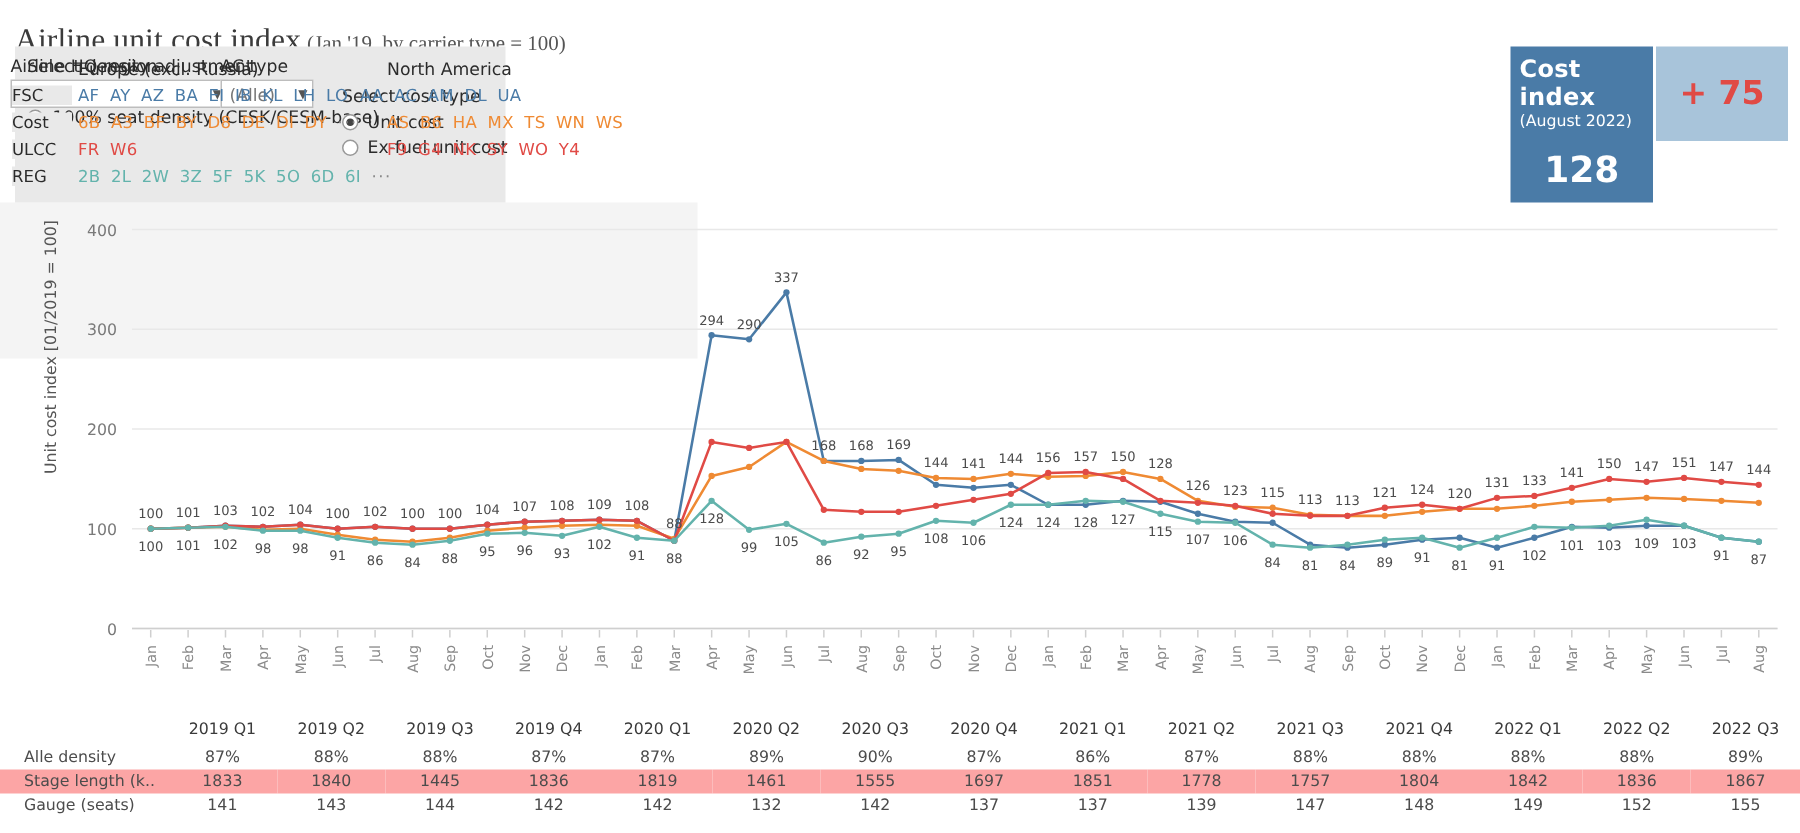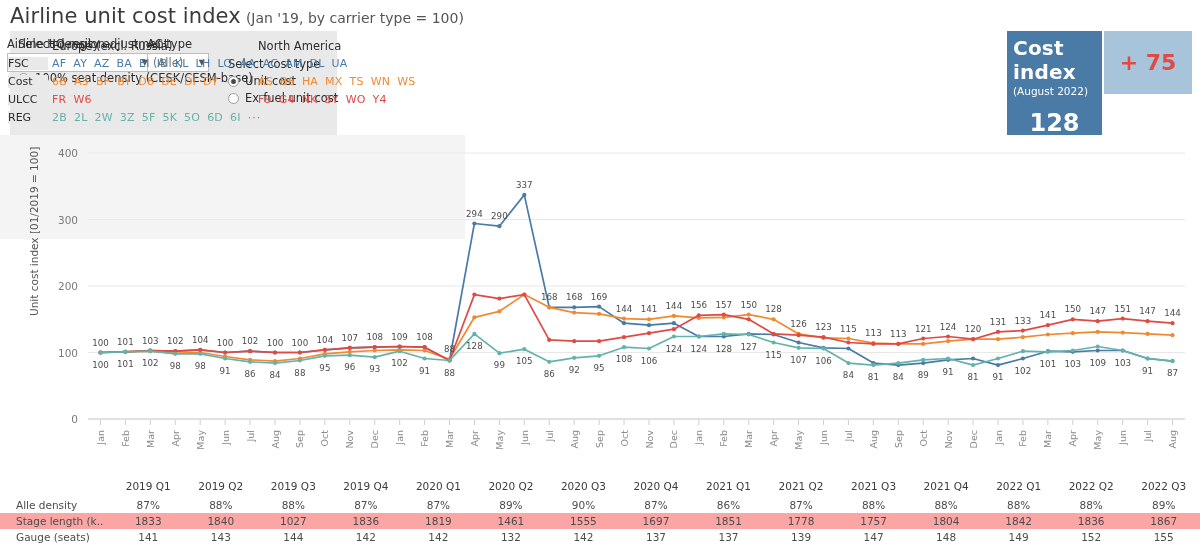--- a/index.html
+++ b/index.html
@@ -6,21 +6,21 @@
   html, body { margin:0; padding:0; }
   body {
     width:1200px; height:555px; overflow:hidden;
     background:#ffffff;
     font-family:"DejaVu Sans","Liberation Sans",sans-serif;
     color:#333;
     position:relative;
   }
 
   
-  #title-bar { padding:4px 0 2px 10px; white-space:nowrap; }
+  #title-bar { padding:14px 0 2px 10px; white-space:nowrap;font-family:Liberation Serif, serif; }
   #title-main { font-size:21px; color:#3b3b3b; font-weight:400; letter-spacing:.1px; }
   #title-sub  { font-size:14px; color:#555; }
 
   
   #controls {
     position:absolute; left:0; top:31px; width:1044px; height:110px;
   }
   .panel-grey {
     position:absolute; background:#e9e9e9;
   }
@@ -66,21 +66,21 @@
   .leg-codes { position:absolute; font-size:11px; letter-spacing:.2px; white-space:nowrap; }
   .leg-codes span { margin-right:7px; }
   .leg-codes span:last-child { margin-right:0; }
   .ell { color:#888; letter-spacing:1px; }
 
   
   #kpi-cost {
     position:absolute; left:1007px; top:0; width:95px; height:104px;
     background:#4a7ba7; color:#fff;
   }
-  #kpi-cost .k-title { font-size:20px; font-weight:700; padding:5px 0 0 6px; letter-spacing:.2px; }
+  #kpi-cost .k-title { font-size:16px; font-weight:700; padding:5px 0 0 6px; letter-spacing:.2px; }
   #kpi-cost .k-sub   { font-size:10.5px; padding:1px 0 0 6px; }
   #kpi-cost .k-val   { font-size:24px; font-weight:700; text-align:center; margin-top:12px; }
   #kpi-yoy {
     position:absolute; left:1104px; top:0; width:88px; height:104px;
   }
   #kpi-yoy .y-title {
     background:#4a7ba7; color:#fff; font-size:11.5px; font-weight:700;
     height:41px; display:flex; align-items:center; justify-content:center;
   }
   #kpi-yoy .y-val {
@@ -609,21 +609,21 @@
           <td class="qv">88%</td>
           <td class="qv">88%</td>
           <td class="qv">88%</td>
           <td class="qv">88%</td>
           <td class="qv">89%</td>
         </tr>
         <tr class="alt">
           <td class="rowhdr">Stage length (k..</td>
           <td class="qv">1833</td>
           <td class="qv">1840</td>
-          <td class="qv">1027</td>
+          <td class="qv">1445</td>
           <td class="qv">1836</td>
           <td class="qv">1819</td>
           <td class="qv">1461</td>
           <td class="qv">1555</td>
           <td class="qv">1697</td>
           <td class="qv">1851</td>
           <td class="qv">1778</td>
           <td class="qv">1757</td>
           <td class="qv">1804</td>
           <td class="qv">1842</td>

